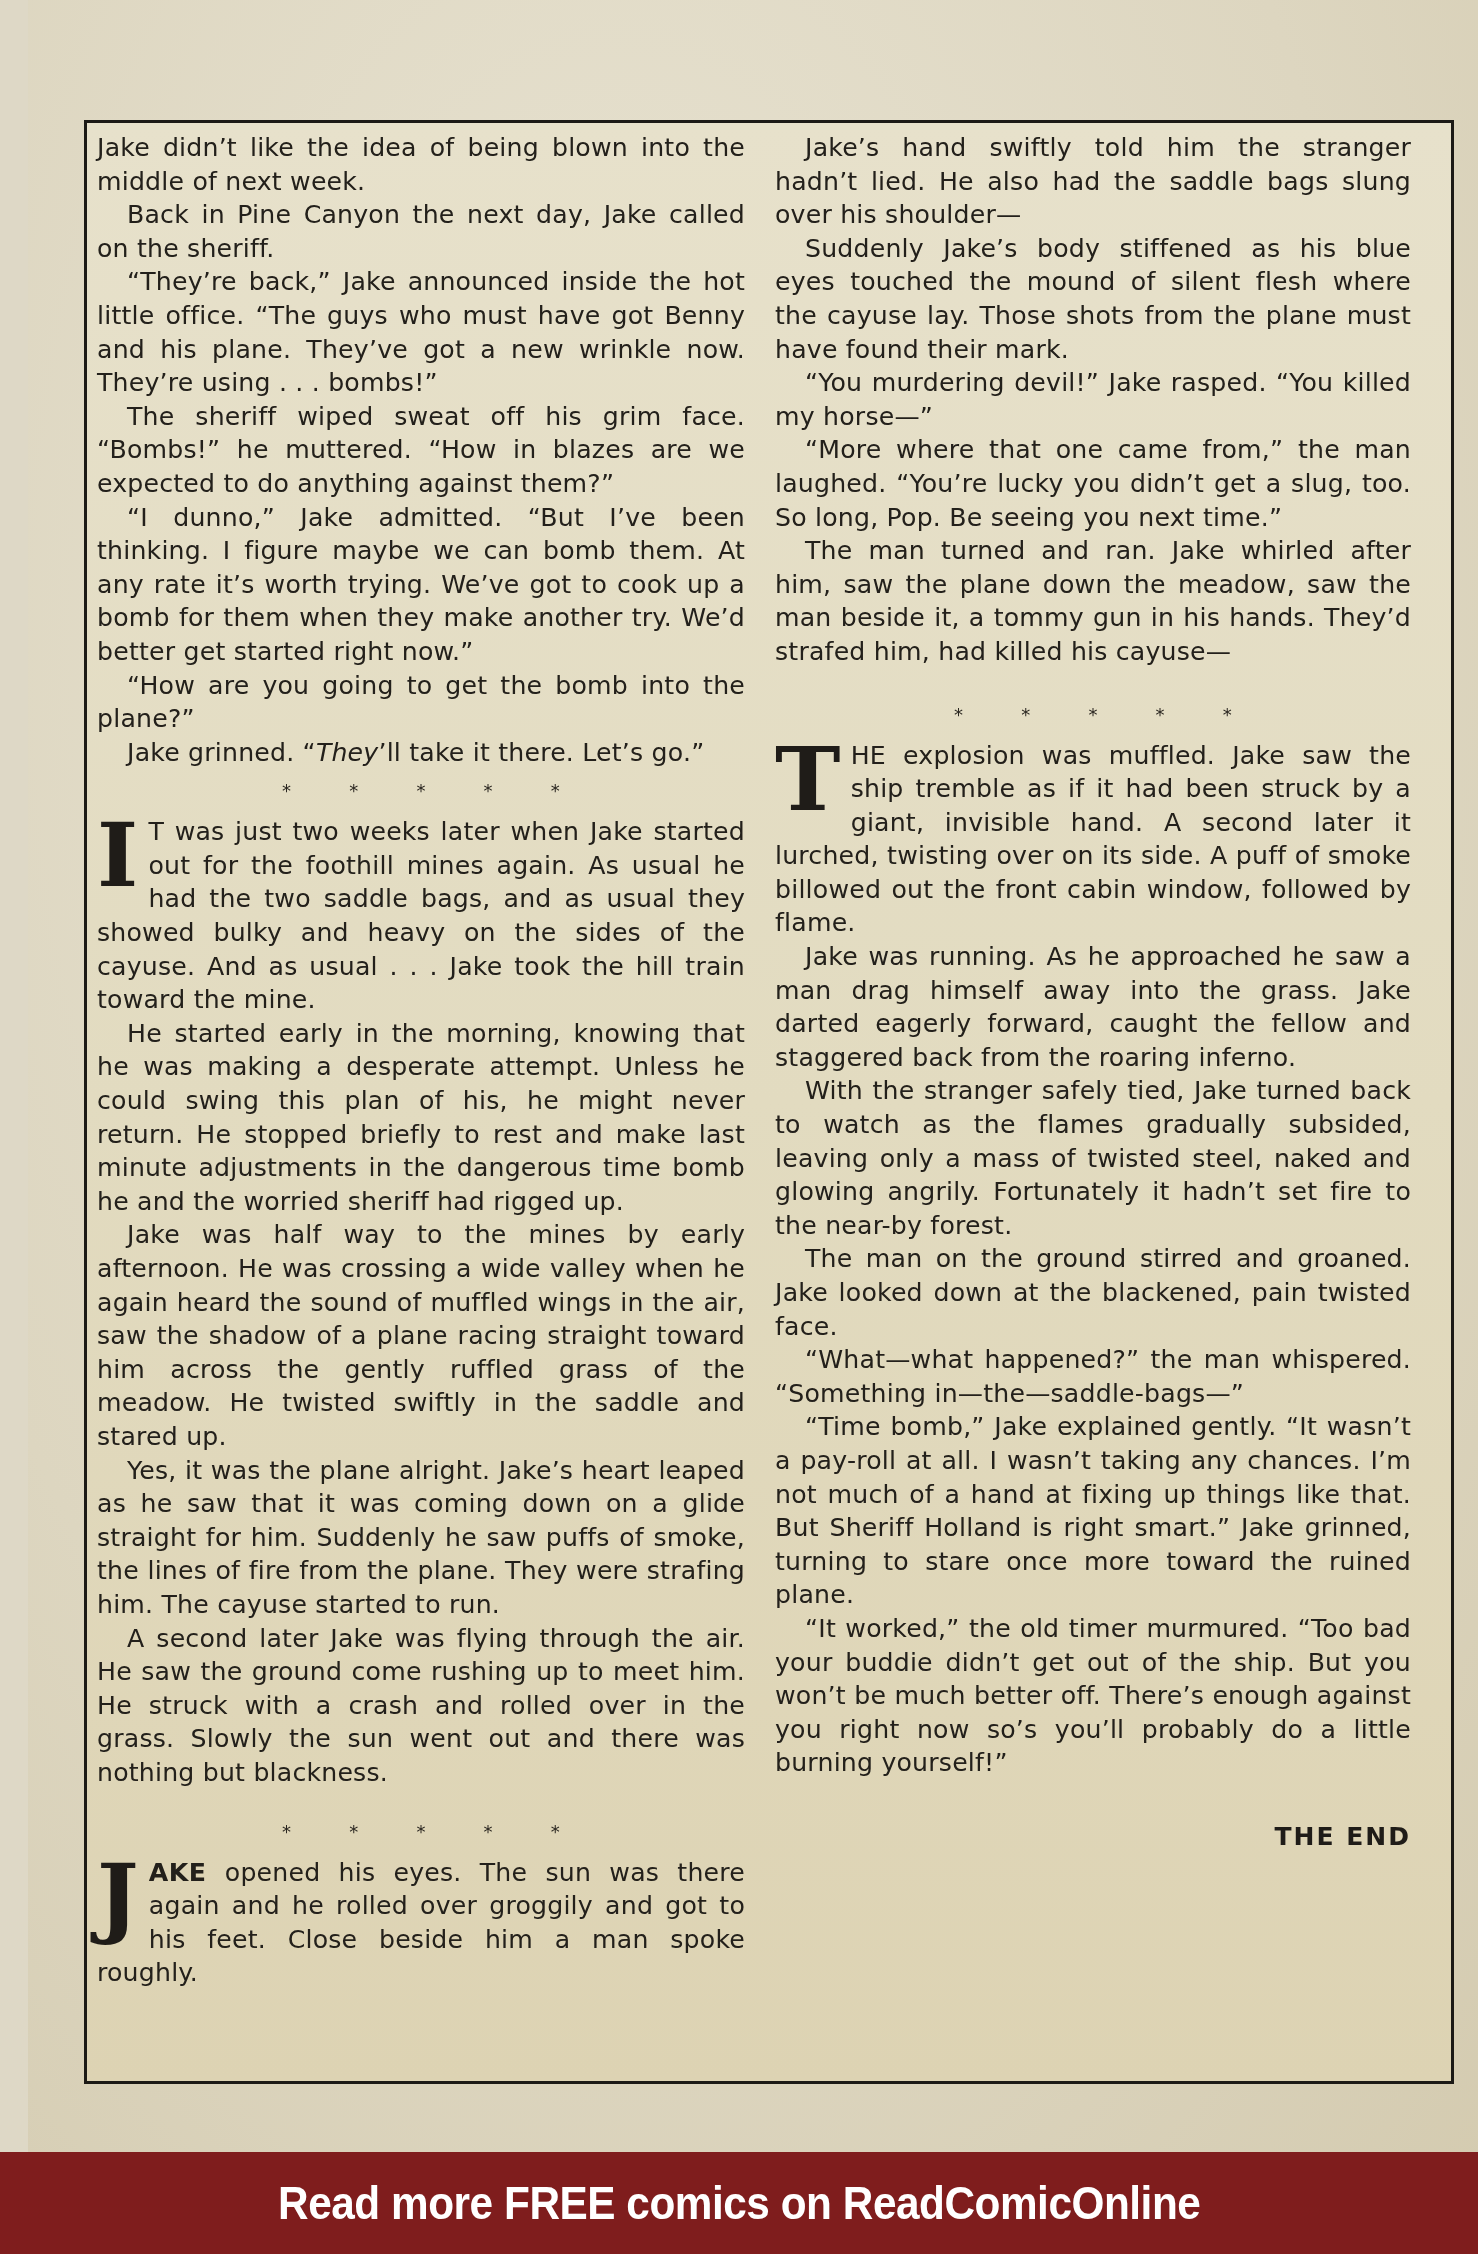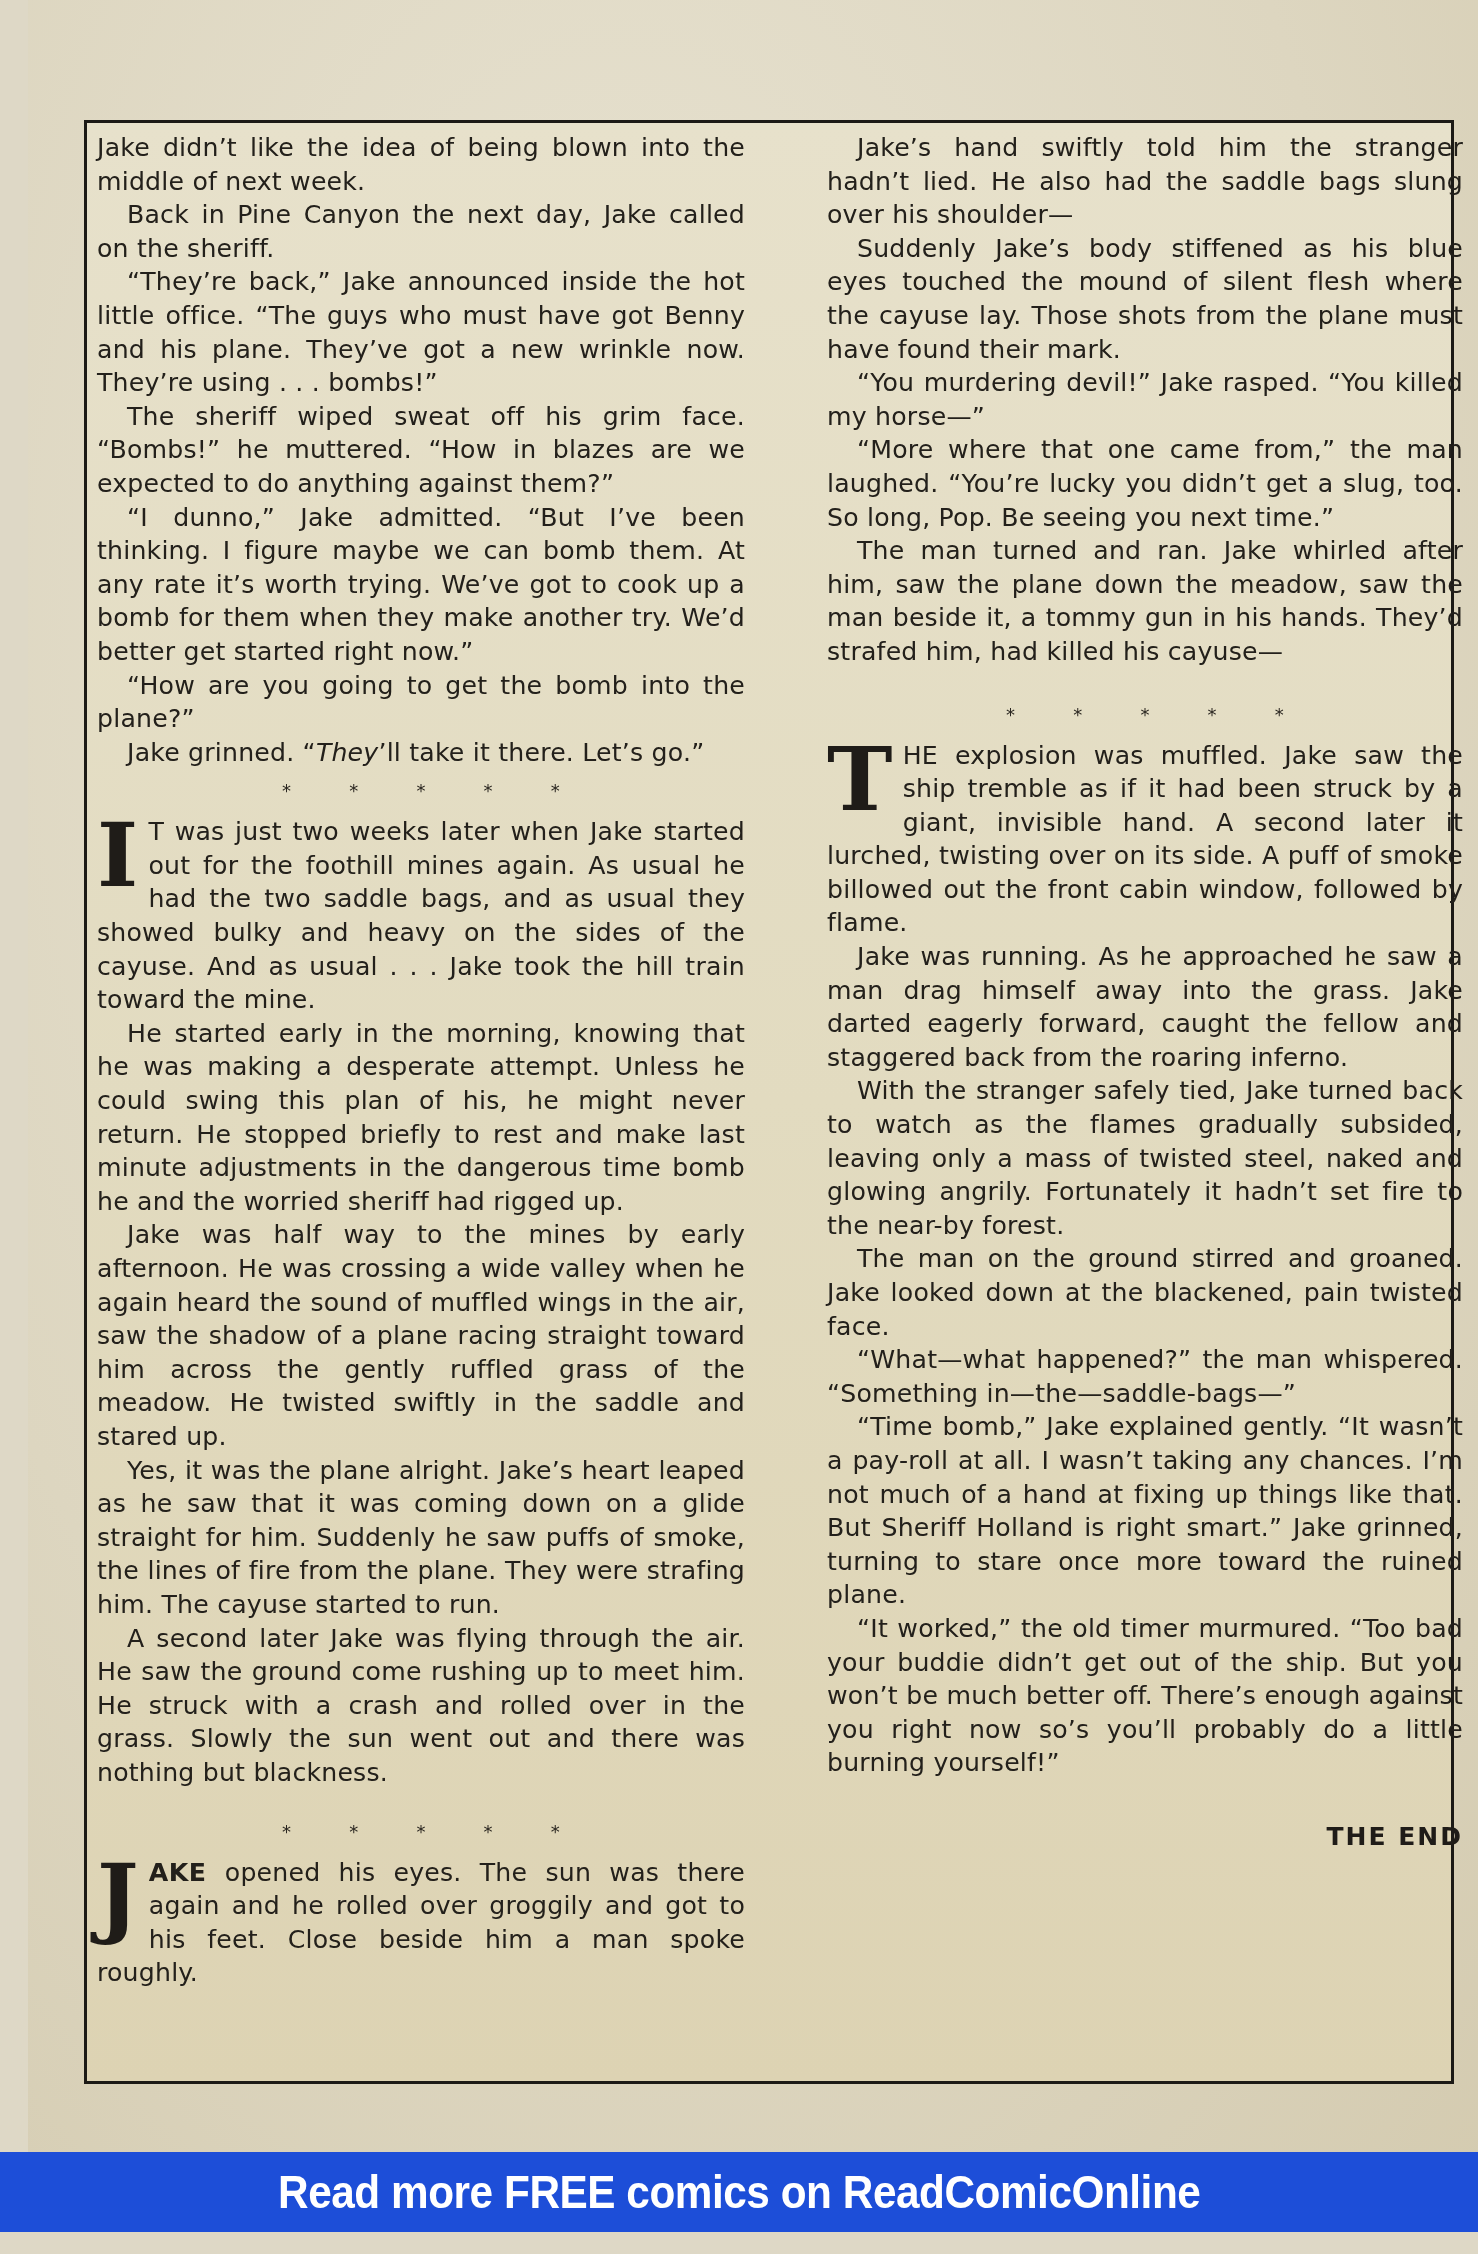--- a/index.html
+++ b/index.html
@@ -22,42 +22,42 @@
   }
   .col {
     position: absolute; top: 8px;
     color: #23201b;
     font-size: 25.2px;
     line-height: 33.6px;
     text-align: justify;
     letter-spacing: 0.2px;
   }
   .col.left { left: 10px; width: 648px; }
-  .col.right { left: 740px; width: 636px; }
+  .col.right { left: 688px; width: 636px; }
   .col p { margin: 0; text-indent: 30px; }
   .col p.noindent { text-indent: 0; }
   .stars {
     display: flex; justify-content: center; gap: 58px;
     font-size: 18px; line-height: 40px; height: 44px; margin-top: 2px;
     color: #2a2620;
   }
   .stars span { display: inline-block; }
   .dropcap-para { text-indent: 0 !important; }
   .dropcap {
     float: left; font-family: "DejaVu Serif", serif; font-weight: bold;
     font-size: 88px; line-height: 72px; margin: 4px 10px 0 0; color: #1f1c18;
   }
   .smallcaps { font-weight: bold; letter-spacing: 0.5px; }
   .the-end {
     text-align: right; font-weight: bold; letter-spacing: 2px;
     font-size: 25px; margin-top: 40px; color: #1f1c18;
   }
   .banner {
-    position: absolute; left: 0; top: 2152px; width: 1478px; height: 80px;
-    background: #1d4ed8;
+    position: absolute; left: 0; top: 2152px; width: 1478px; height: 102px;
+    background: #7f1d1d;
     display: flex; align-items: center; justify-content: center;
   }
   .banner-text {
     color: #fff; font-family: "Liberation Sans", sans-serif; font-weight: bold;
     font-size: 46px; letter-spacing: -0.5px; transform: scaleX(0.92);
   }
   em { font-style: italic; }
 </style>
 </head>
 <body>

